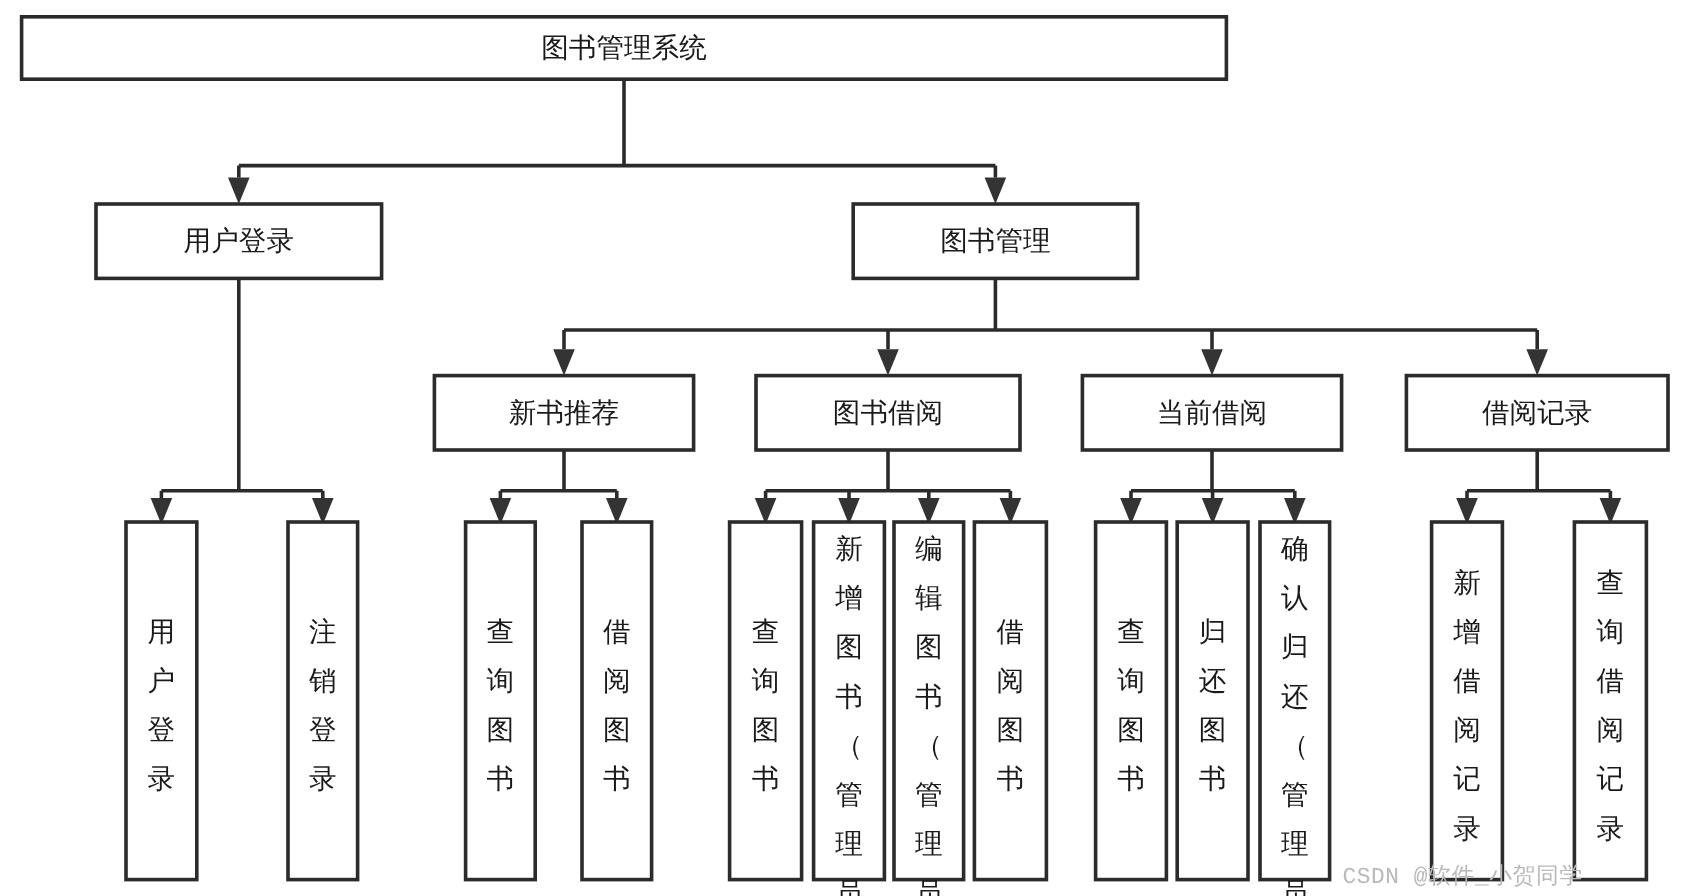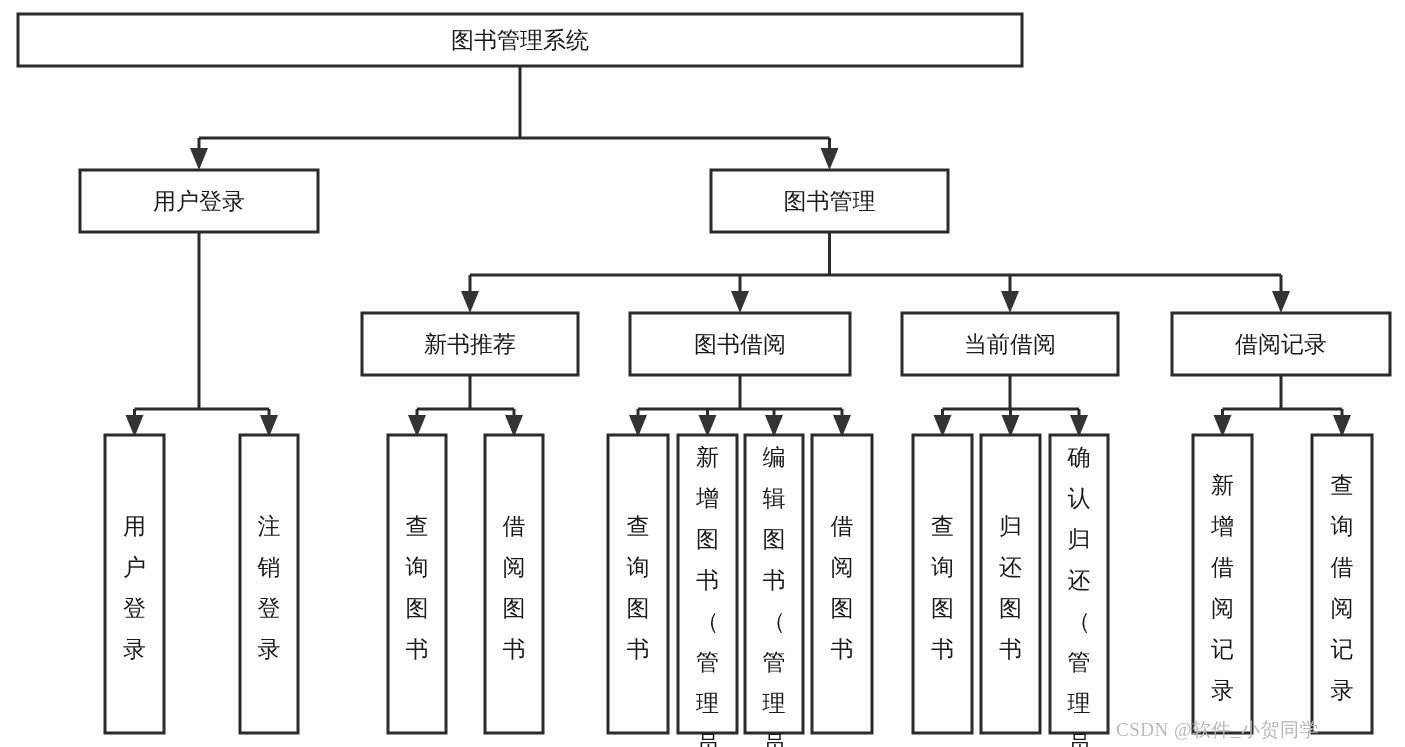--- a/index.html
+++ b/index.html
@@ -54,21 +54,21 @@
   .leaf-label-v {
     font-family: "DejaVu Sans", "Liberation Sans", sans-serif;
     font-size: 23px;
     fill: #1a1a1a;
     text-anchor: middle;
   }
   .watermark-text {
     position: absolute;
     right: 10px;
     bottom: 4px;
-    font-family: Liberation Serif, serif;
+    font-family: Liberation Mono, monospace;
     font-size: 19px;
     color: #b9b9b9;
     white-space: nowrap;
     letter-spacing: 0.5px;
     user-select: none;
   }
 </style>
 </head>
 <body>
 

